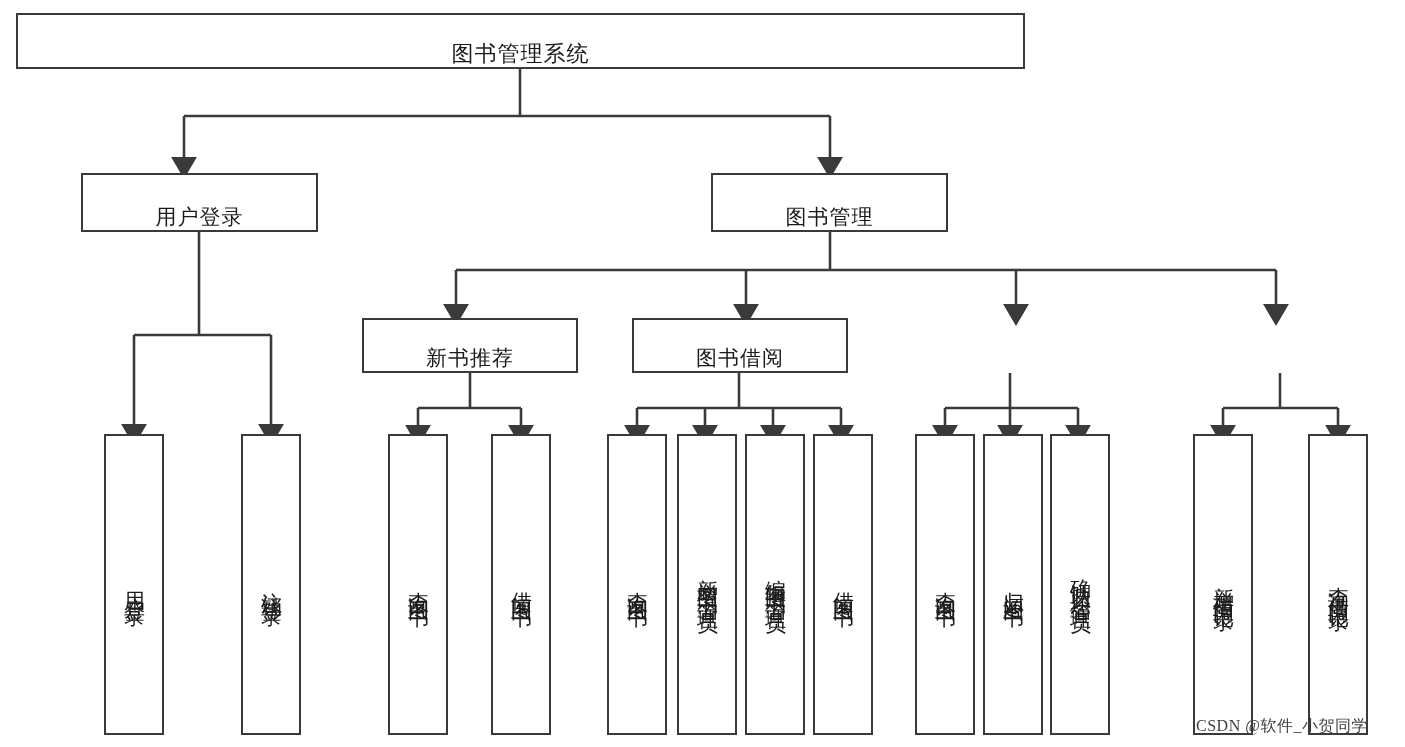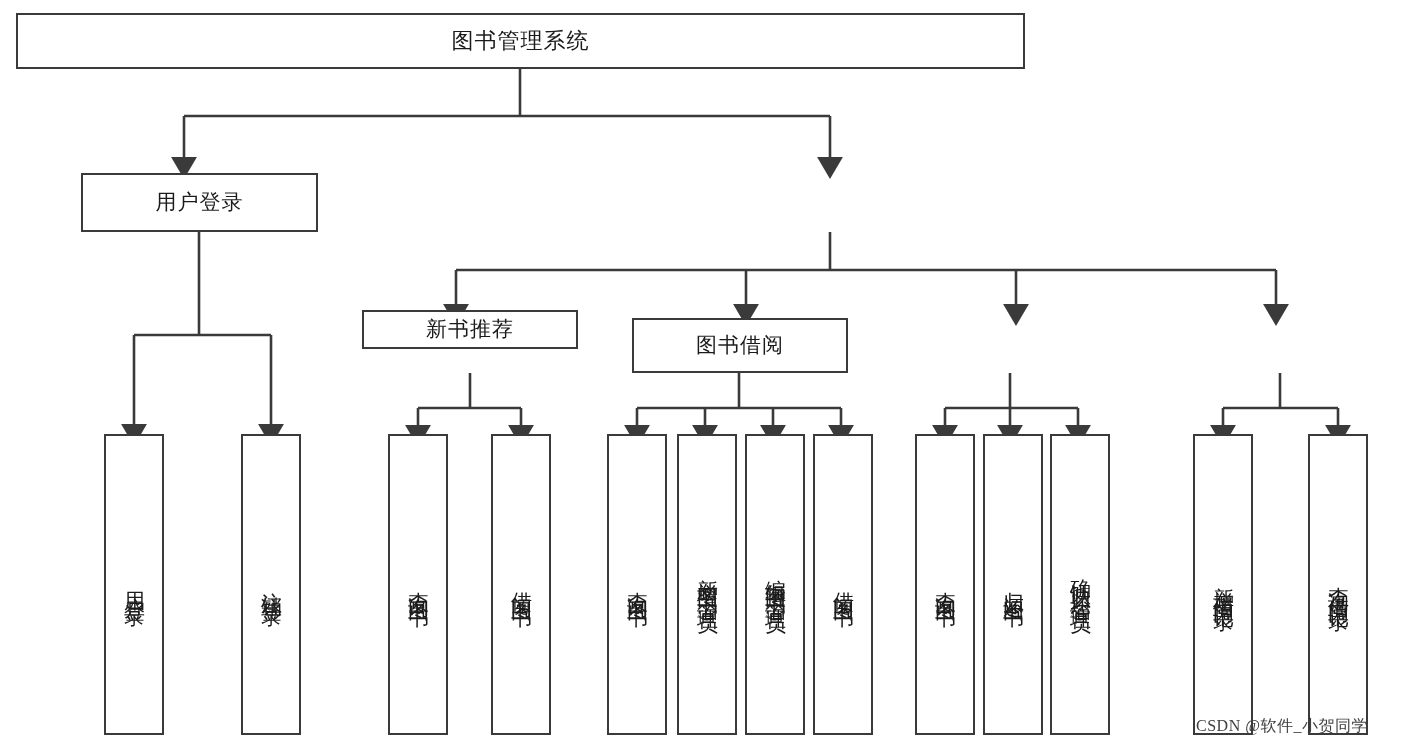--- a/index.html
+++ b/index.html
@@ -24,21 +24,21 @@
     width: 1405px;
     height: 747px;
     pointer-events: none;
   }
   .node {
     position: absolute;
     box-sizing: border-box;
     border: 2px solid #3a3a3a;
     background: #ffffff;
     display: flex;
-    align-items: center;
+    align-items: flex-end;
     justify-content: center;
     color: #1b1b1b;
   }
   .node .label {
     display: block;
     text-align: center;
     line-height: 1.12;
   }
   .node.horiz .label {
     font-size: 21px;
@@ -126,22 +126,25 @@
     </g>
   </svg>
 
   <div class="node root horiz" style="left:16px; top:13px; width:1009px; height:56px;">
     <span class="label">图书管理系统</span>
   </div>
 
   <div class="node horiz" style="left:81px; top:173px; width:237px; height:59px;">
     <span class="label">用户登录</span>
   </div>
+  <div class="node horiz" style="left:711px; top:173px; width:237px; height:59px;">
+    <span class="label">图书管理</span>
+  </div>
 
-  <div class="node horiz" style="left:362px; top:310px; width:216px; height:39px;">
+  <div class="node horiz" style="left:362px; top:318px; width:216px; height:55px;">
     <span class="label">新书推荐</span>
   </div>
   <div class="node horiz" style="left:632px; top:318px; width:216px; height:55px;">
     <span class="label">图书借阅</span>
   </div>
 
   <div class="node vert" style="left:104px; top:434px; width:60px; height:301px;">
     <span class="label">用户登录</span>
   </div>
   <div class="node vert" style="left:241px; top:434px; width:60px; height:301px;">

